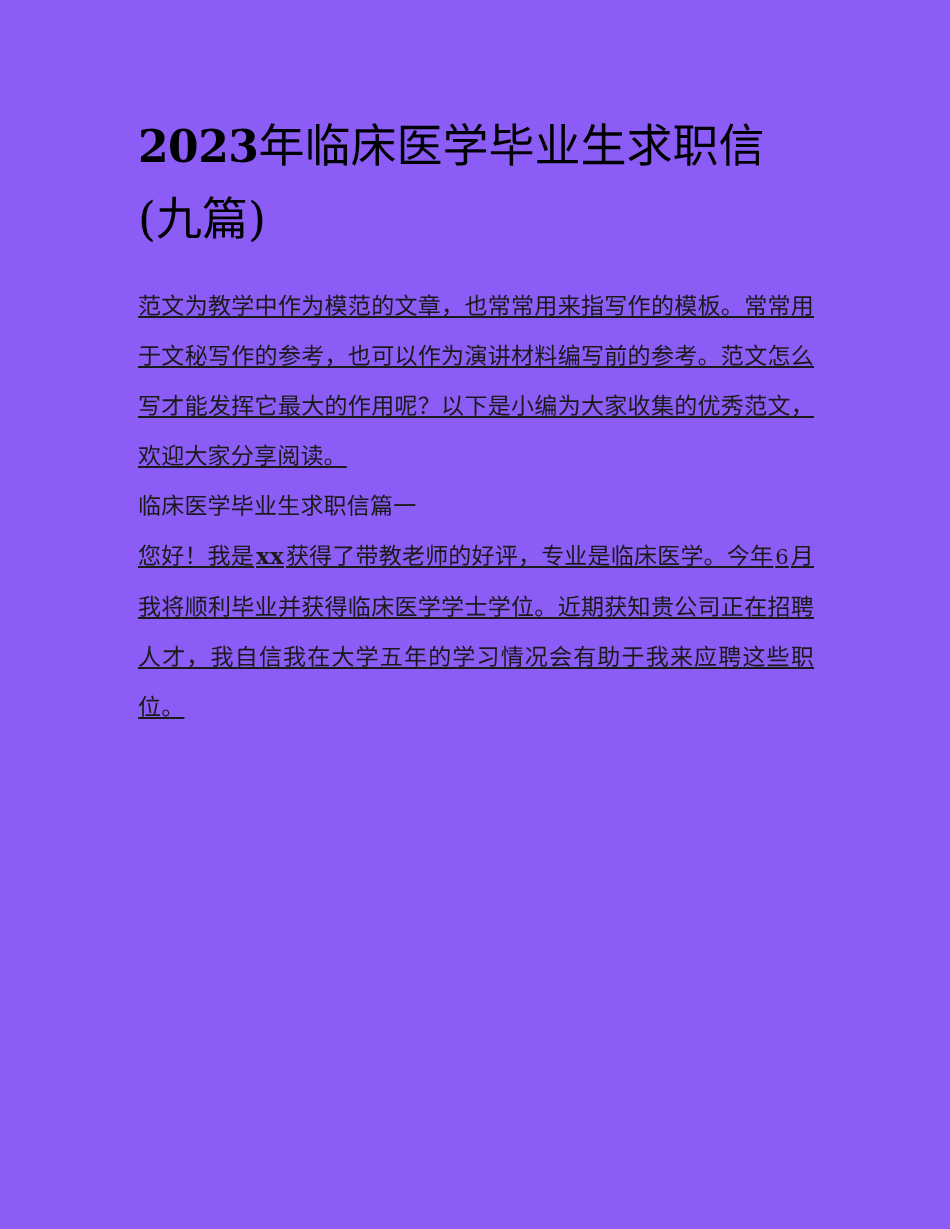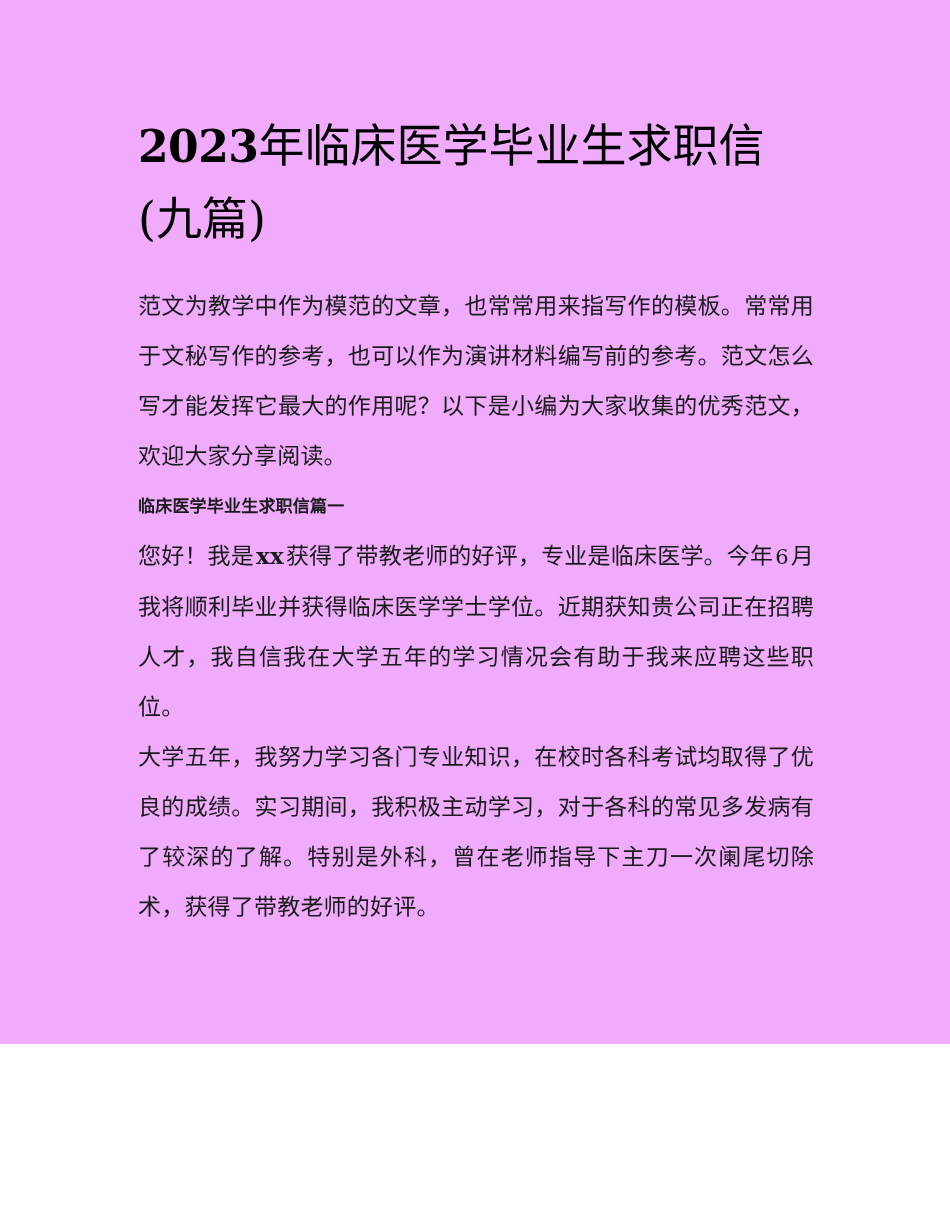--- a/index.html
+++ b/index.html
@@ -5,23 +5,23 @@
 <style>
   html, body {
     margin: 0;
     padding: 0;
     background: #ffffff;
   }
 
   .page {
     position: relative;
     width: 950px;
-    height: 1044px;
+    height: 1229px;
     margin: 0 auto;
-    background: #f0abfc;
+    background: #8b5cf6;
     overflow: hidden;
     box-sizing: border-box;
   }
 
   .content {
     position: absolute;
     left: 138px;
     top: 0;
     width: 676px;
   }
@@ -53,34 +53,35 @@
     padding: 0;
     font-family: "DejaVu Serif", "Liberation Serif", serif;
     font-size: 23px;
     line-height: 50px;
     font-weight: 400;
     color: #1a1a1a;
     text-align: justify;
     text-justify: inter-ideograph;
     word-break: break-all;
     letter-spacing: 0.2px;
+    text-decoration: underline;
   }
 
   .para.first-block {
     margin-top: 26px;
   }
 
   
   .sub-heading {
     margin: 0;
     padding: 0;
     font-family: "DejaVu Serif", "Liberation Serif", serif;
-    font-size: 17px;
+    font-size: 23px;
     line-height: 50px;
-    font-weight: 700;
+    font-weight: 400;
     color: #1a1a1a;
     letter-spacing: 0.2px;
     white-space: nowrap;
   }
 
   
   .lat {
     font-family: "DejaVu Serif", "Liberation Serif", serif;
     font-size: 21px;
     padding: 0 2px;
@@ -100,17 +101,16 @@
   <div class="content">
 
     <h1 class="doc-title"><span class="latin">2023</span><span>年临床医学毕业生求职信(九篇)</span></h1>
 
     <p class="para first-block">范文为教学中作为模范的文章，也常常用来指写作的模板。常常用于文秘写作的参考，也可以作为演讲材料编写前的参考。范文怎么写才能发挥它最大的作用呢？以下是小编为大家收集的优秀范文，欢迎大家分享阅读。</p>
 
     <p class="sub-heading">临床医学毕业生求职信篇一</p>
 
     <p class="para"><span>您好！我是</span><span class="lat-b">xx</span><span>获得了带教老师的好评，专业是临床医学。今年</span><span class="lat">6</span><span>月我将顺利毕业并获得临床医学学士学位。近期获知贵公司正在招聘人才，我自信我在大学五年的学习情况会有助于我来应聘这些职位。</span></p>
 
-    <p class="para">大学五年，我努力学习各门专业知识，在校时各科考试均取得了优良的成绩。实习期间，我积极主动学习，对于各科的常见多发病有了较深的了解。特别是外科，曾在老师指导下主刀一次阑尾切除术，获得了带教老师的好评。</p>
 
 
   </div>
 </div>
 
 </body></html>

